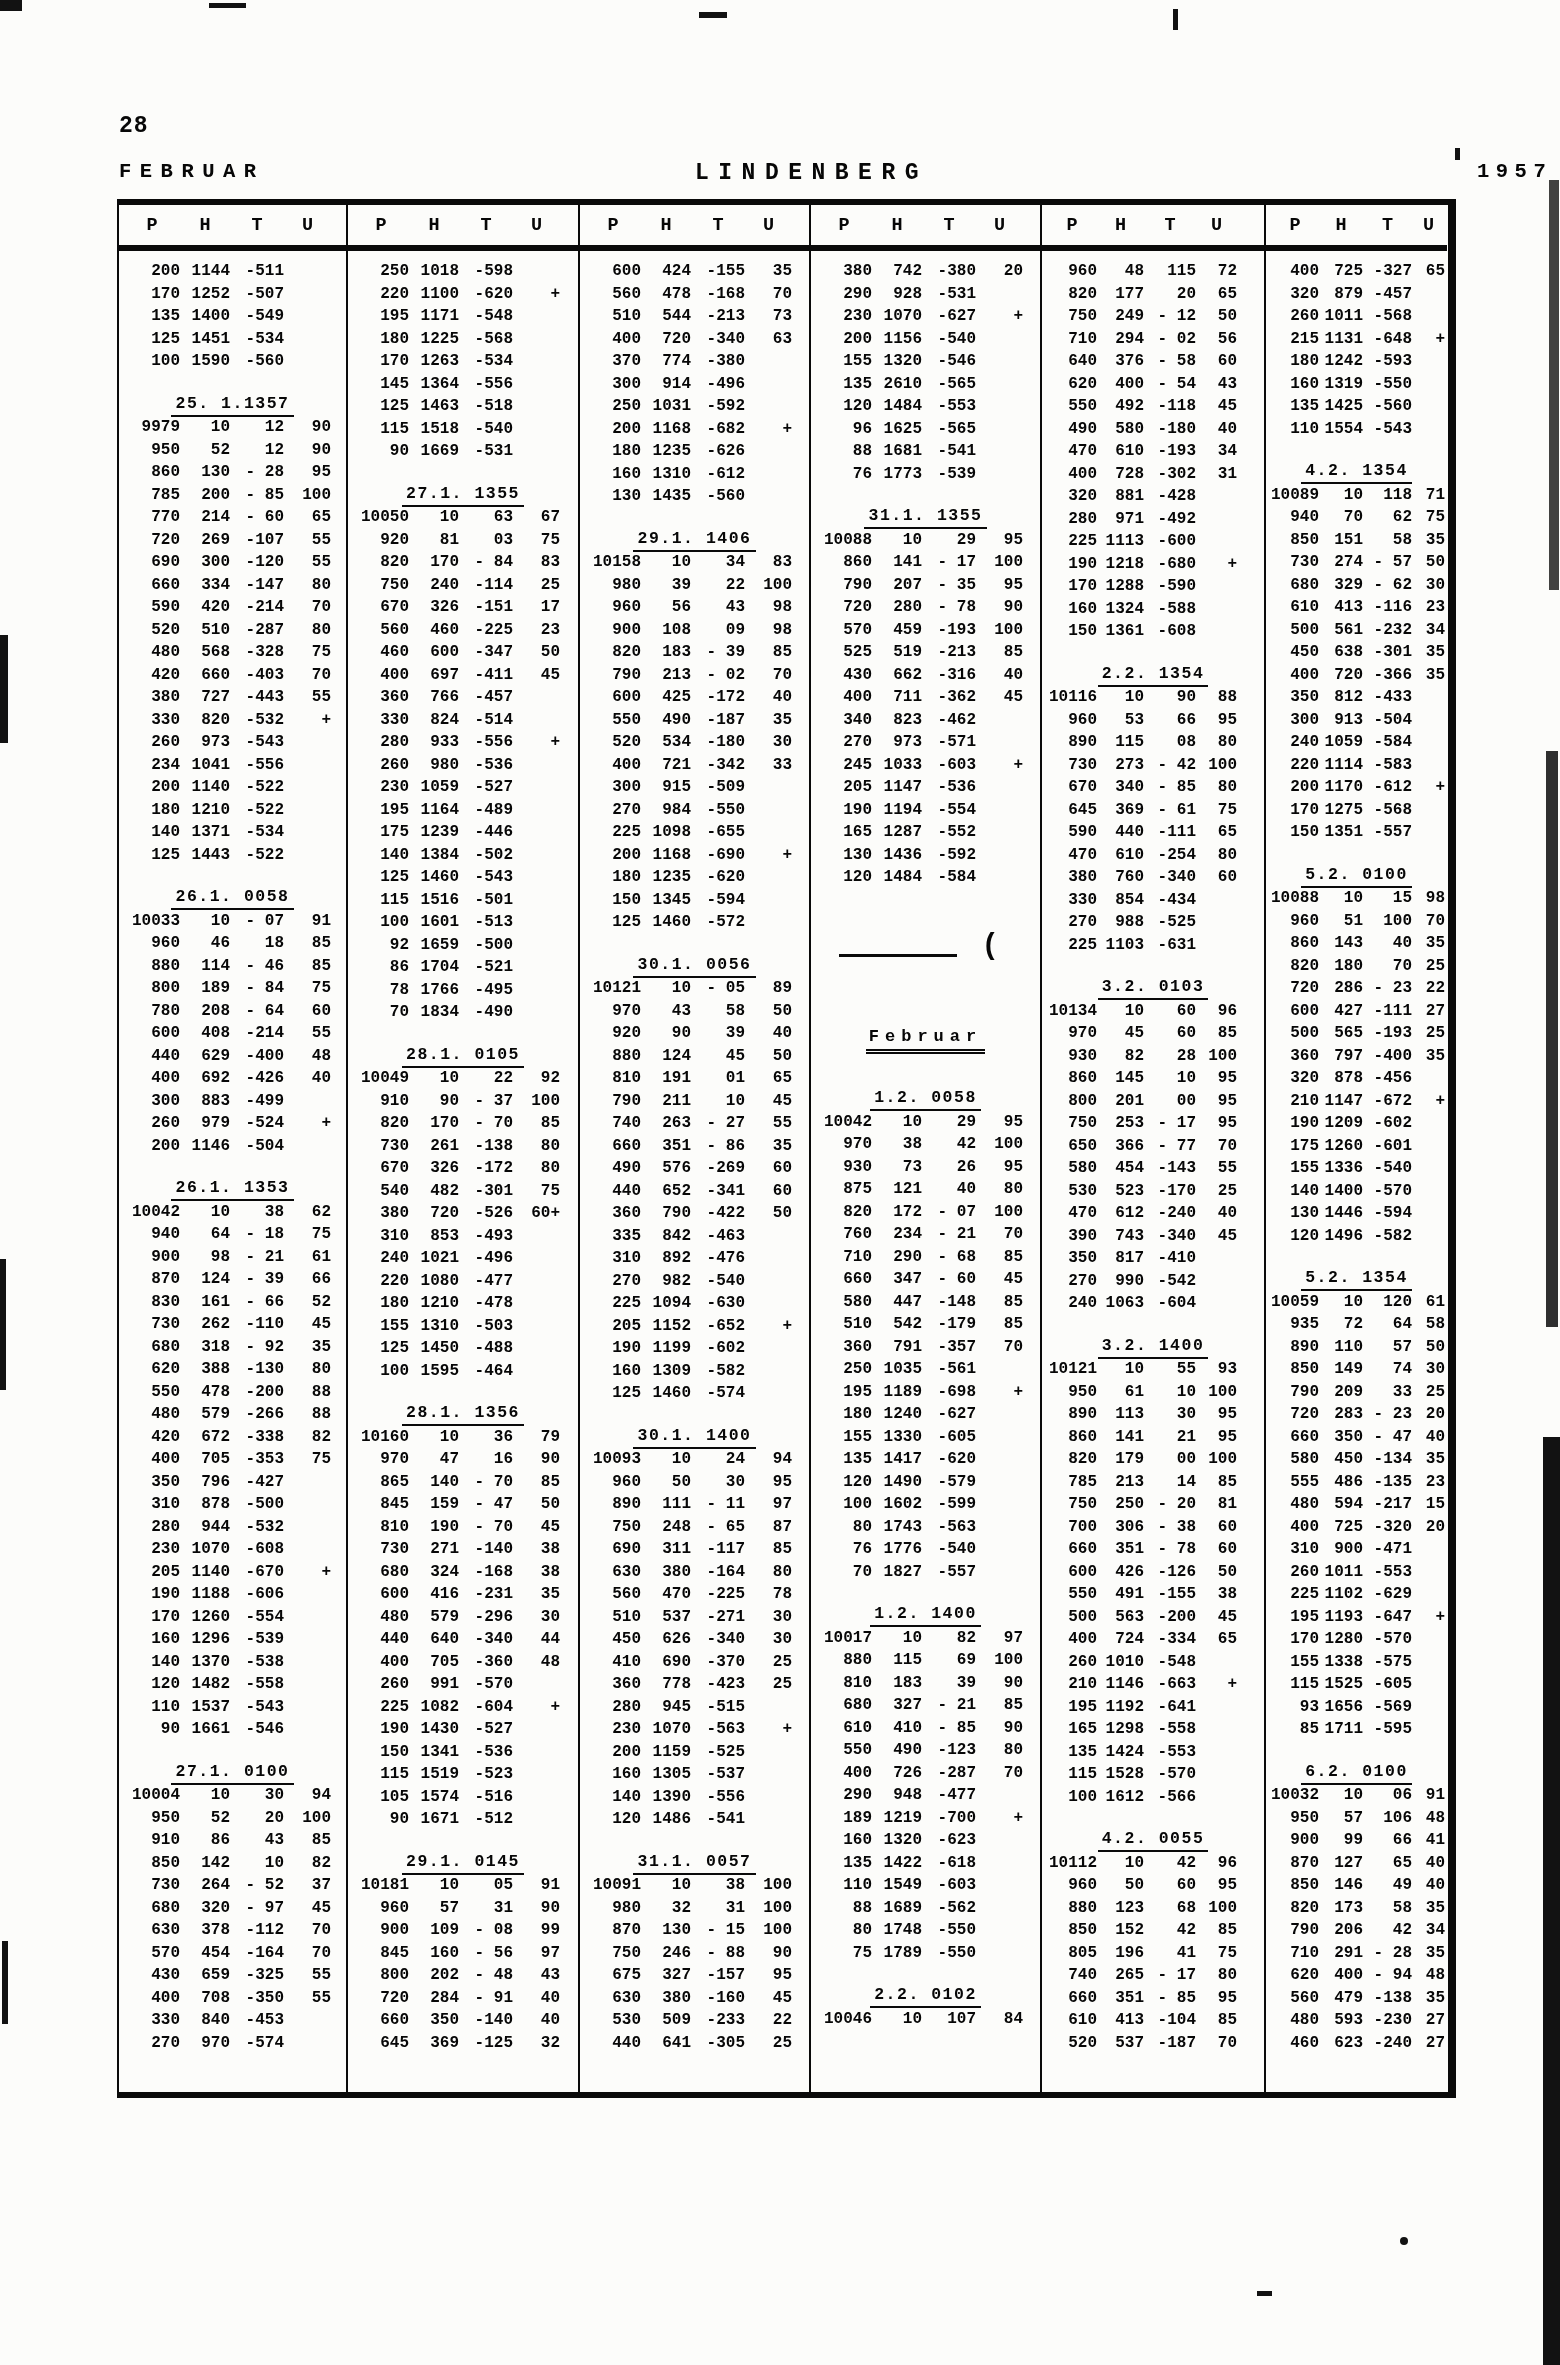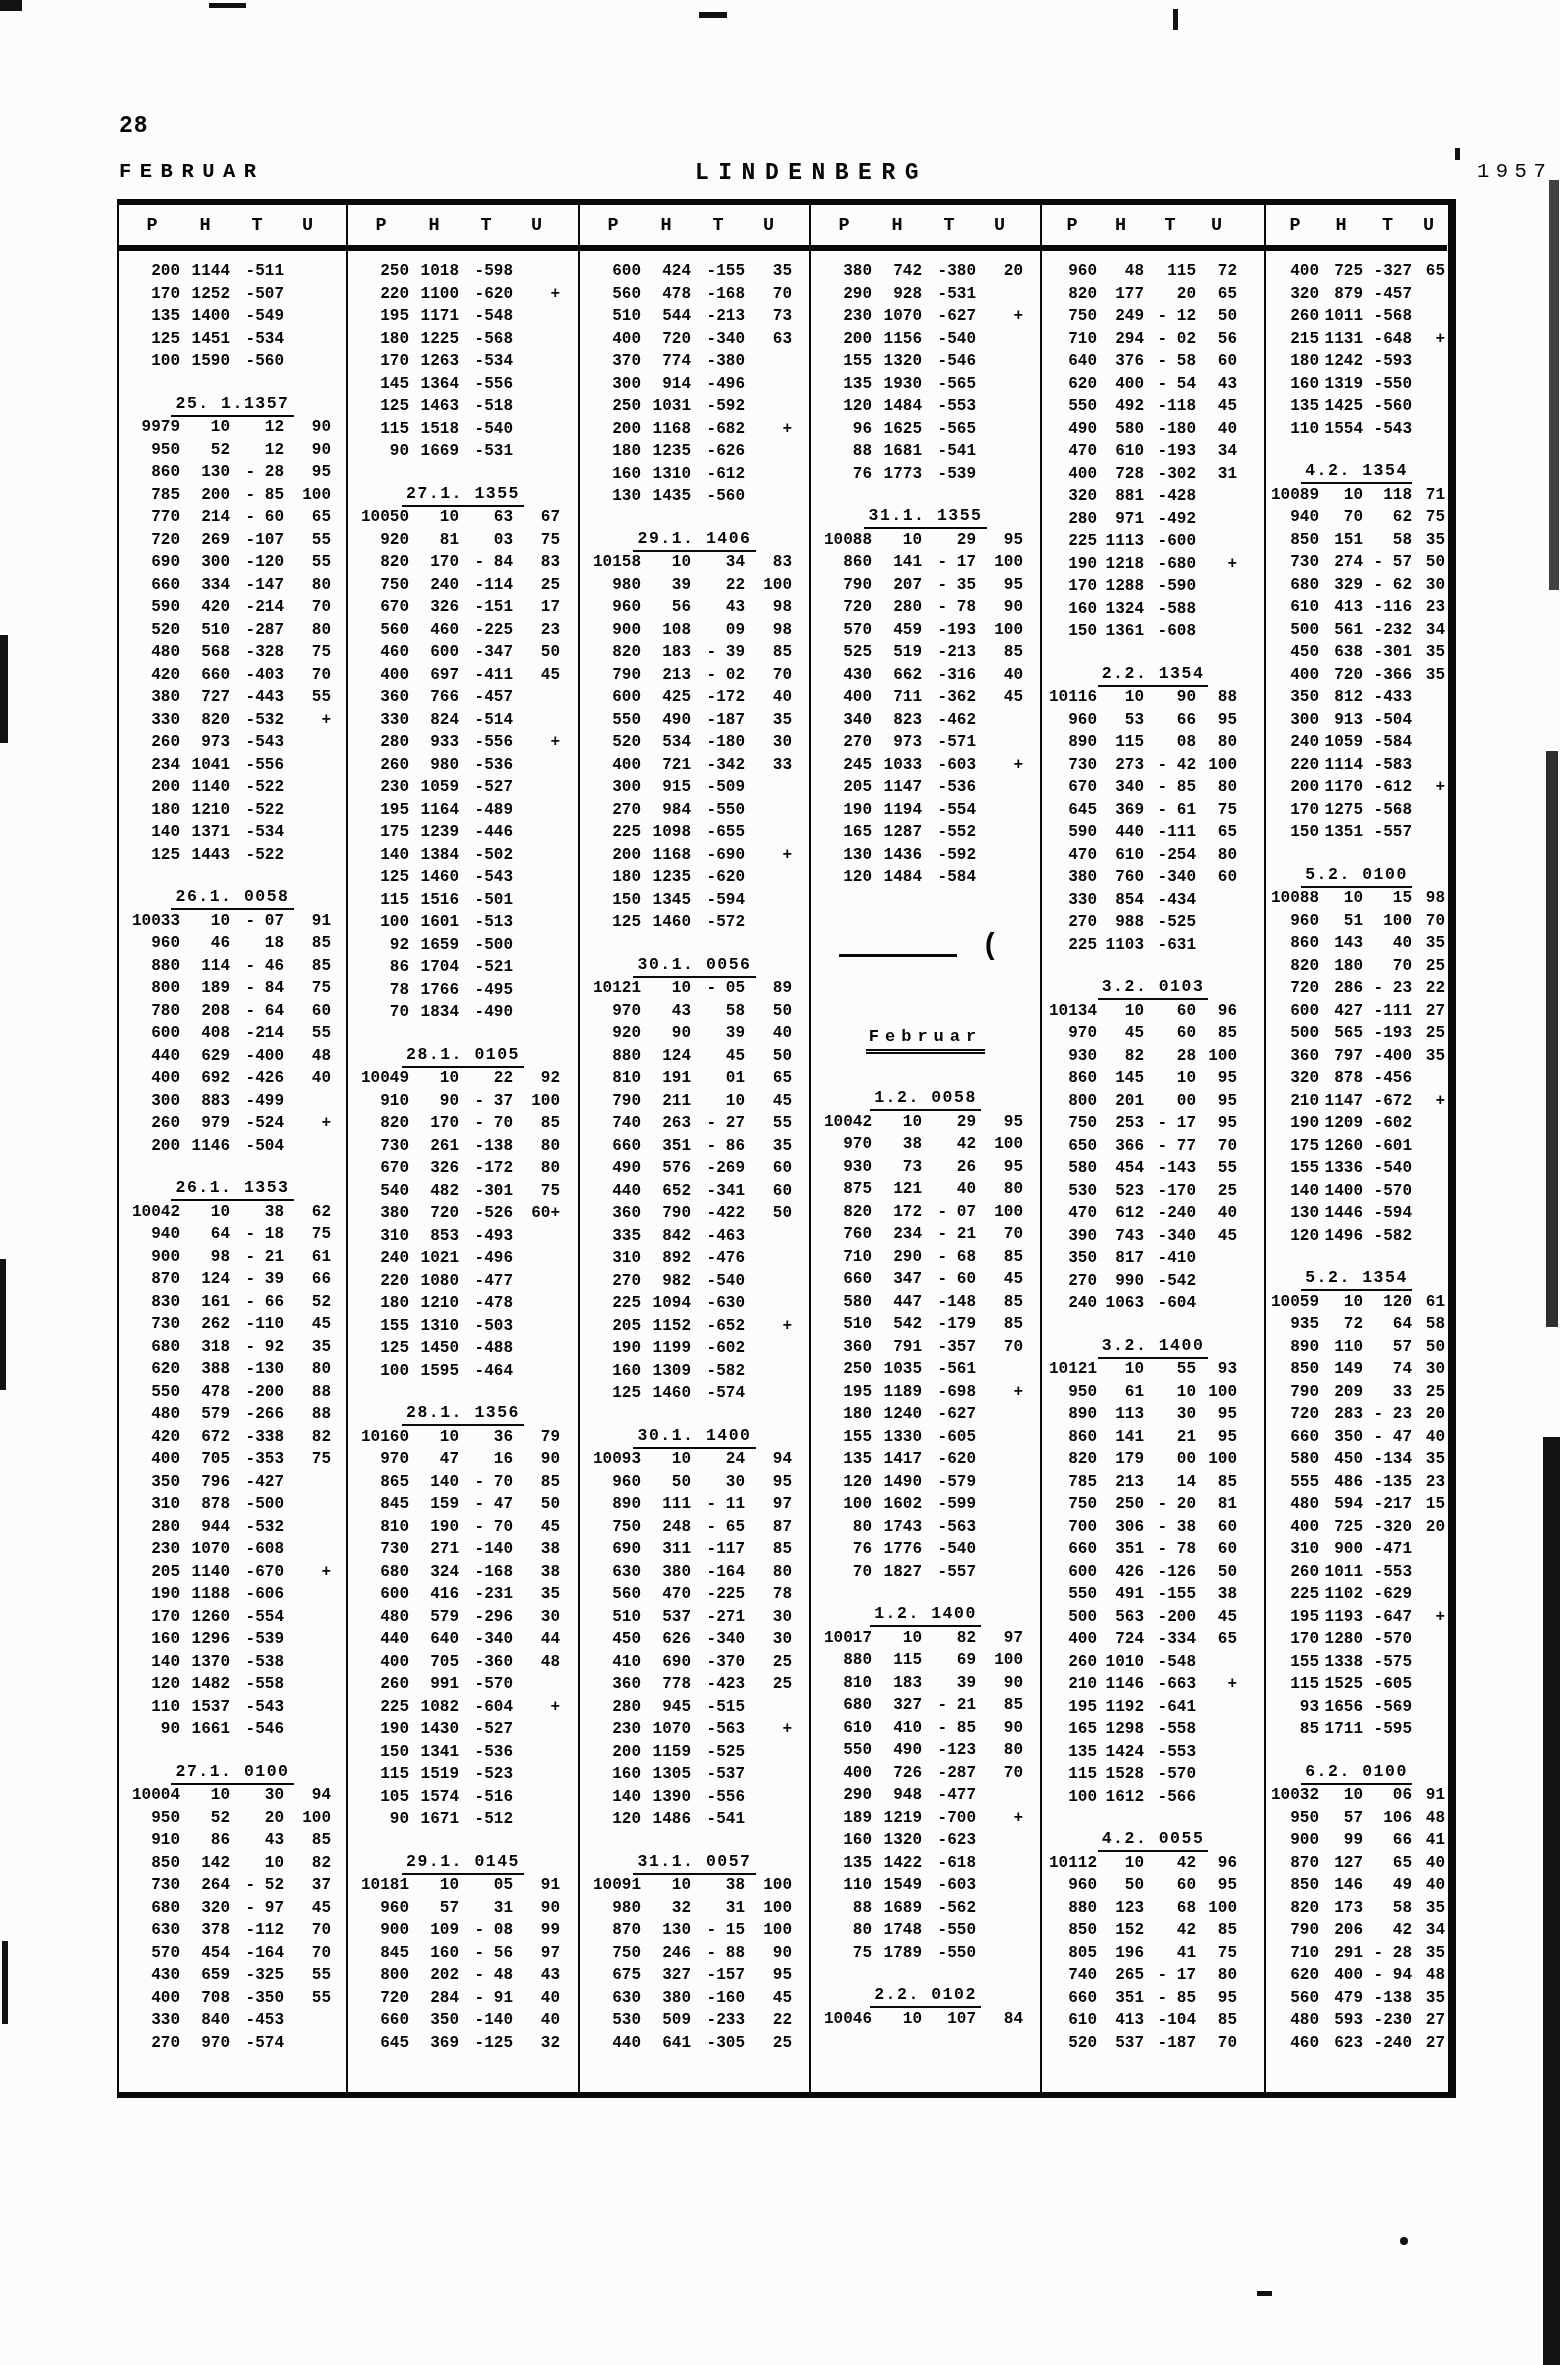--- a/index.html
+++ b/index.html
@@ -4,21 +4,21 @@
 <style>
   html,body{margin:0;padding:0}
   body{
     width:1560px;height:2366px;position:relative;overflow:hidden;
     background:#fcfcfa;color:#070707;
     font-family:"Liberation Mono","DejaVu Sans Mono",monospace;
   }
   .pagenum{position:absolute;left:119px;top:113px;font-size:23px;font-weight:700;letter-spacing:1px}
   .monthhdr{position:absolute;left:119px;top:160px;font-size:20.5px;font-weight:700;letter-spacing:8.5px}
   .station{position:absolute;left:695px;top:160px;font-size:23px;font-weight:700;letter-spacing:9.5px}
-  .year{position:absolute;left:1477px;top:160px;font-size:20.5px;font-weight:400;letter-spacing:6.5px}
+  .year{position:absolute;left:1477px;top:160px;font-size:20.5px;font-weight:700;letter-spacing:6.5px}
 
   .dtable{
     position:absolute;left:117px;top:199px;width:1339px;height:1899px;box-sizing:border-box;
     border-top:6.5px solid #0a0a0a;border-bottom:6.5px solid #0a0a0a;
     border-left:2.5px solid #0a0a0a;border-right:8.5px solid #0a0a0a;
     display:flex;background:transparent;
   }
   .col{box-sizing:border-box;border-right:2.5px solid #0a0a0a;display:flex;flex-direction:column}
   .col:last-child{border-right:0}
   .c1{width:229px}.c2{width:232px}.c3{width:231px}.c4{width:231px}.c5{width:224px}.c6{width:181px}
@@ -334,21 +334,21 @@
         <span class="hcell ch">H</span>
         <span class="hcell ct">T</span>
         <span class="hcell cu">U</span>
       </div>
       <div class="coldata">
         <div class="row"><span class="cell cp">380</span><span class="cell ch">742</span><span class="cell ct">-380</span><span class="cell cu">20</span></div>
         <div class="row"><span class="cell cp">290</span><span class="cell ch">928</span><span class="cell ct">-531</span><span class="cell cu"></span></div>
         <div class="row"><span class="cell cp">230</span><span class="cell ch">1070</span><span class="cell ct">-627</span><span class="cell cu">+</span></div>
         <div class="row"><span class="cell cp">200</span><span class="cell ch">1156</span><span class="cell ct">-540</span><span class="cell cu"></span></div>
         <div class="row"><span class="cell cp">155</span><span class="cell ch">1320</span><span class="cell ct">-546</span><span class="cell cu"></span></div>
-        <div class="row"><span class="cell cp">135</span><span class="cell ch">1930</span><span class="cell ct">-565</span><span class="cell cu"></span></div>
+        <div class="row"><span class="cell cp">135</span><span class="cell ch">2610</span><span class="cell ct">-565</span><span class="cell cu"></span></div>
         <div class="row"><span class="cell cp">120</span><span class="cell ch">1484</span><span class="cell ct">-553</span><span class="cell cu"></span></div>
         <div class="row"><span class="cell cp">96</span><span class="cell ch">1625</span><span class="cell ct">-565</span><span class="cell cu"></span></div>
         <div class="row"><span class="cell cp">88</span><span class="cell ch">1681</span><span class="cell ct">-541</span><span class="cell cu"></span></div>
         <div class="row"><span class="cell cp">76</span><span class="cell ch">1773</span><span class="cell ct">-539</span><span class="cell cu"></span></div>
         <div class="sechdr"><span>31.1. 1355</span></div>
         <div class="row"><span class="cell cp">10088</span><span class="cell ch">10</span><span class="cell ct">29</span><span class="cell cu">95</span></div>
         <div class="row"><span class="cell cp">860</span><span class="cell ch">141</span><span class="cell ct">- 17</span><span class="cell cu">100</span></div>
         <div class="row"><span class="cell cp">790</span><span class="cell ch">207</span><span class="cell ct">- 35</span><span class="cell cu">95</span></div>
         <div class="row"><span class="cell cp">720</span><span class="cell ch">280</span><span class="cell ct">- 78</span><span class="cell cu">90</span></div>
         <div class="row"><span class="cell cp">570</span><span class="cell ch">459</span><span class="cell ct">-193</span><span class="cell cu">100</span></div>

